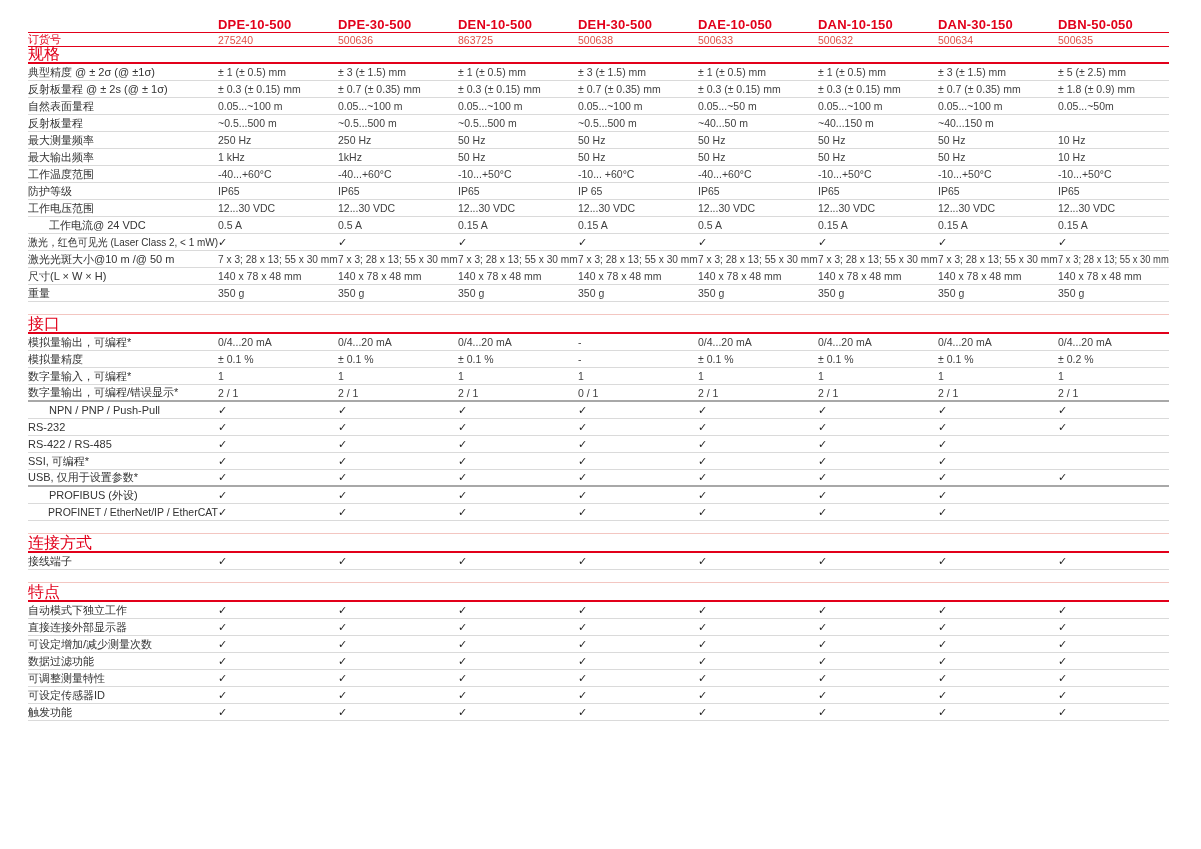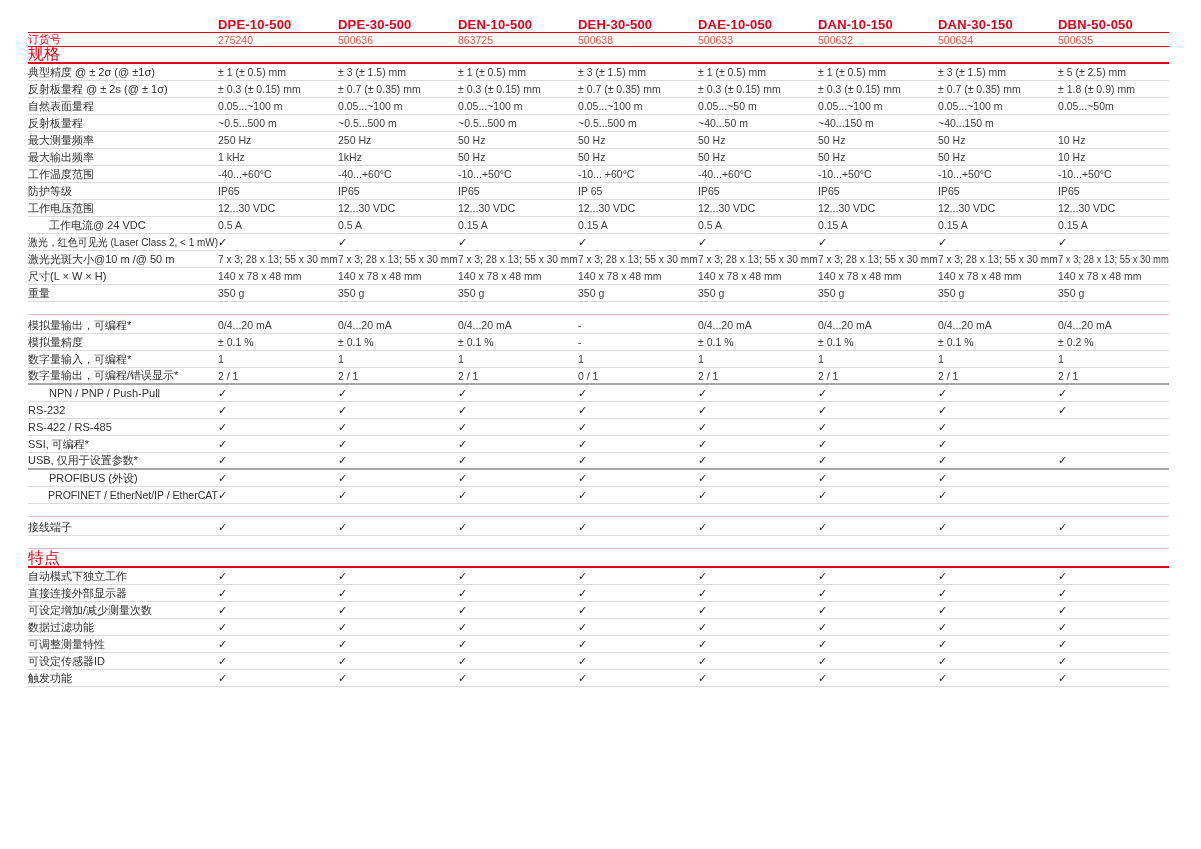--- a/index.html
+++ b/index.html
@@ -211,20 +211,23 @@
         <div class="cell val-cell">350 g</div>
         <div class="cell val-cell">350 g</div>
         <div class="cell val-cell">350 g</div>
         <div class="cell val-cell">350 g</div>
         <div class="cell val-cell">350 g</div>
         <div class="cell val-cell">350 g</div>
         <div class="cell val-cell">350 g</div>
         <div class="cell val-cell">350 g</div>
       </div>
       <div class="section-gap"></div>
+      <div class="row title-row">
+        <div class="cell label-cell section-title">接口</div>
+      </div>
       <div class="row data-row">
         <div class="cell label-cell">模拟量输出，可编程*</div>
         <div class="cell val-cell">0/4...20 mA</div>
         <div class="cell val-cell">0/4...20 mA</div>
         <div class="cell val-cell">0/4...20 mA</div>
         <div class="cell val-cell">-</div>
         <div class="cell val-cell">0/4...20 mA</div>
         <div class="cell val-cell">0/4...20 mA</div>
         <div class="cell val-cell">0/4...20 mA</div>
         <div class="cell val-cell">0/4...20 mA</div>
@@ -333,20 +336,23 @@
         <div class="cell val-cell"><span class="check">✓</span></div>
         <div class="cell val-cell"><span class="check">✓</span></div>
         <div class="cell val-cell"><span class="check">✓</span></div>
         <div class="cell val-cell"><span class="check">✓</span></div>
         <div class="cell val-cell"><span class="check">✓</span></div>
         <div class="cell val-cell"><span class="check">✓</span></div>
         <div class="cell val-cell"><span class="check">✓</span></div>
         <div class="cell val-cell"></div>
       </div>
       <div class="section-gap"></div>
+      <div class="row title-row">
+        <div class="cell label-cell section-title">连接方式</div>
+      </div>
       <div class="row data-row">
         <div class="cell label-cell">接线端子</div>
         <div class="cell val-cell"><span class="check">✓</span></div>
         <div class="cell val-cell"><span class="check">✓</span></div>
         <div class="cell val-cell"><span class="check">✓</span></div>
         <div class="cell val-cell"><span class="check">✓</span></div>
         <div class="cell val-cell"><span class="check">✓</span></div>
         <div class="cell val-cell"><span class="check">✓</span></div>
         <div class="cell val-cell"><span class="check">✓</span></div>
         <div class="cell val-cell"><span class="check">✓</span></div>

